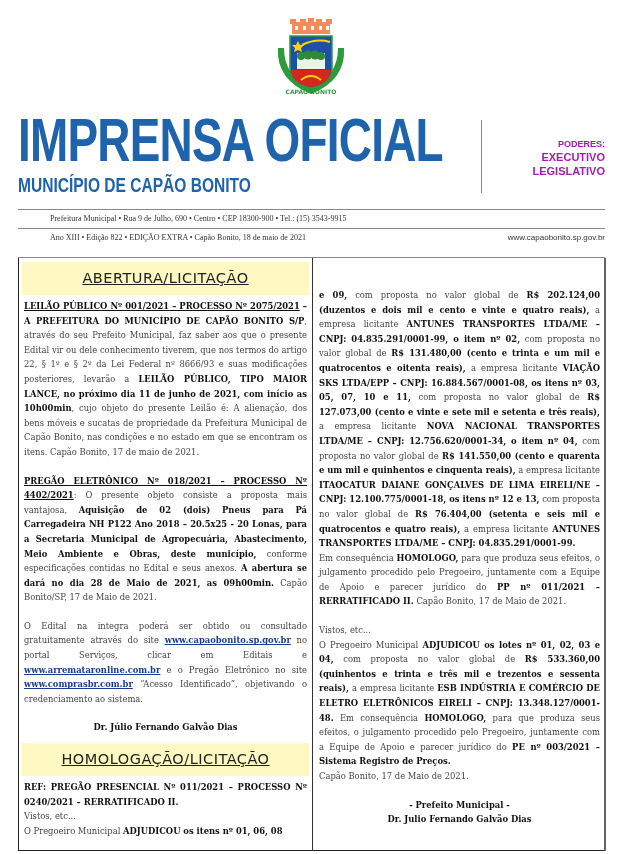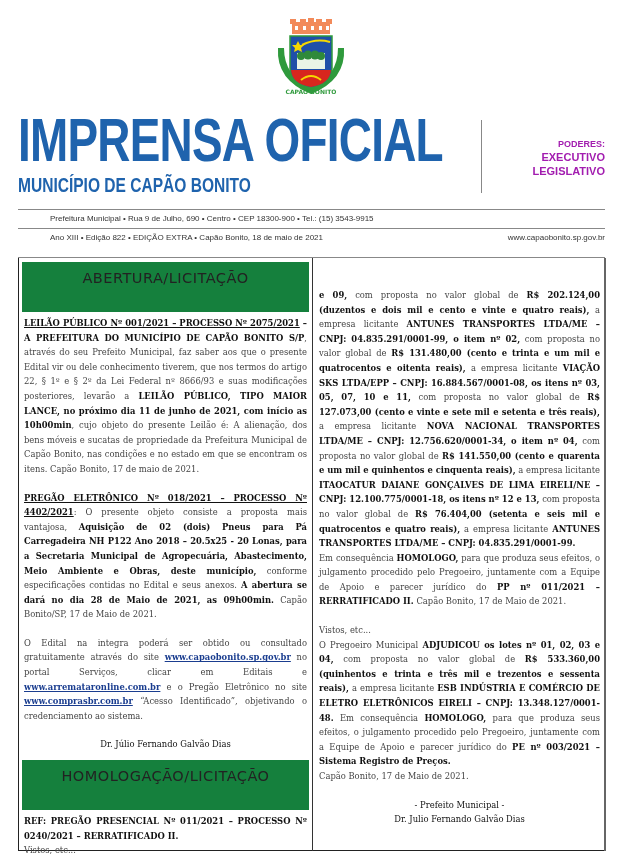--- a/index.html
+++ b/index.html
@@ -25,21 +25,21 @@
     .vdivider { position: absolute; left: 481px; top: 120px; width: 1px; height: 73px; background: #888; }
     .poderes {
       position: absolute; left: 490px; top: 138px; width: 115px; text-align: right;
       font-family: "Liberation Sans", sans-serif; color: #a21caf; font-weight: bold;
     }
     .poderes .lbl { font-size: 9px; line-height: 12px; }
     .poderes .val { font-size: 11px; line-height: 14px; }
 
     .hrule { position: absolute; left: 18px; width: 587px; height: 1px; background: #888; }
     .infoline {
-      position: absolute; left: 18px; font-family: Liberation Sans, sans-serif;
+      position: absolute; left: 18px; font-family: Liberation Serif, serif;
       font-size: 8px; color: #333; white-space: nowrap; padding-left: 32px;
     }
     .siteurl { position: absolute; right: 17px; font-family: "Liberation Sans", sans-serif; font-size: 8px; color: #333; }
 
     
     .frame {
       position: absolute; left: 18px; top: 258px; width: 587px; height: 593px;
       border: 1.3px solid #222; border-top: none;
     }
     .frame-top { position: absolute; left: 18px; top: 257px; width: 587px; height: 1px; background: #888; }
@@ -49,25 +49,26 @@
     .col { position: absolute; top: 262px; font-size: 8.4px; line-height: 14.6px; color: #444; text-align: justify; }
     .col-left { left: 24px; width: 283px; }
     .col-right { left: 319px; width: 281px; top: 259px; margin-top: 29px; }
     .col b { color: #111; font-weight: bold; }
     .col u { text-decoration: underline; }
     .col a { color: #1a3d8f; font-weight: bold; text-decoration: underline; }
     .col p { margin: 0; }
     .gap { height: 14px; }
 
     .section-head {
-      background: #15803d; font-family: "DejaVu Sans", sans-serif; color: #222;
-      text-align: center; font-size: 14.5px; letter-spacing: 0.5px; height: 50px; line-height: 33px;
+      background: #fef9c3; font-family: "DejaVu Sans", sans-serif; color: #222;
+      text-align: center; font-size: 14.5px; letter-spacing: 0.5px; height: 33px; line-height: 33px;
       margin: 0 -2px 4px -2px;
+      text-decoration: underline;
     }
-    .sig { text-align: center; font-weight: normal; color: #111; }
+    .sig { text-align: center; font-weight: bold; color: #111; }
   </style>
 </head>
 <body>
 
 <div class="crest">
   <svg width="86" height="80" viewBox="0 0 86 80">
 
     <g fill="#f28a5a">
       <rect x="24" y="4" width="38" height="12"></rect>
       <rect x="22" y="1" width="6" height="5"></rect>

